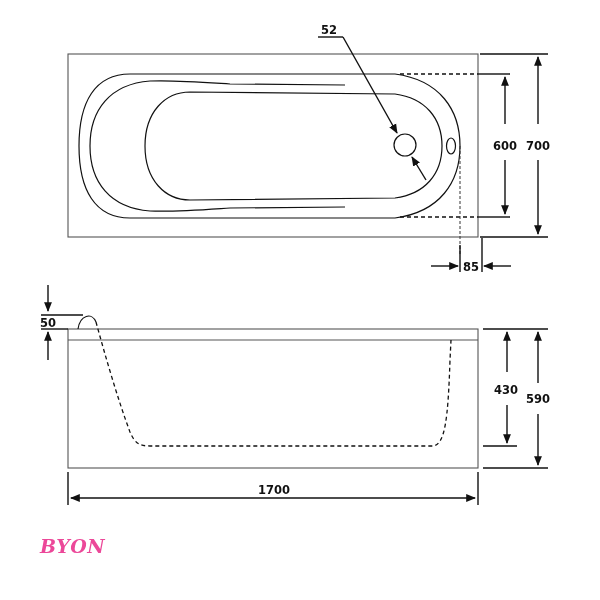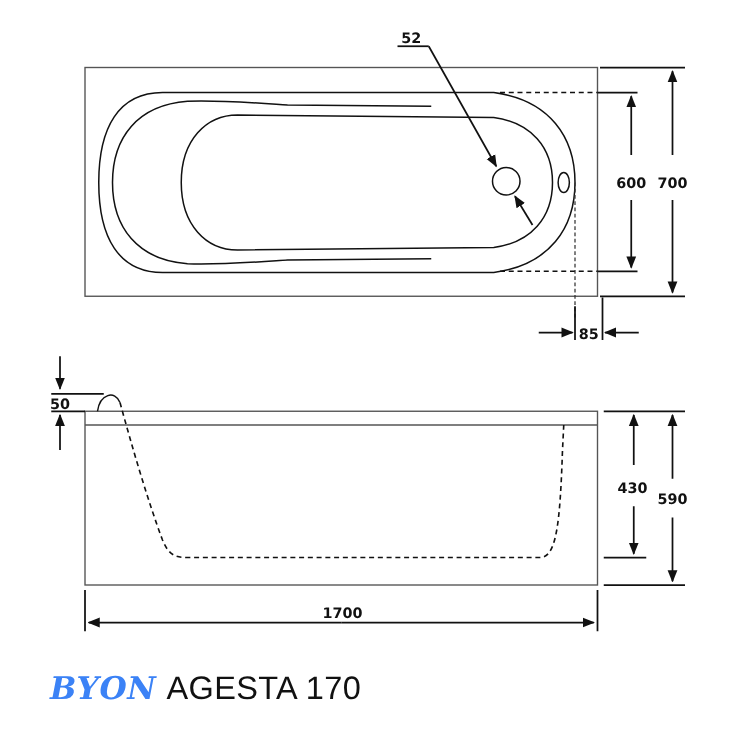--- a/index.html
+++ b/index.html
@@ -6,21 +6,21 @@
     body { width: 600px; height: 600px; position: relative; overflow: hidden; font-family: "DejaVu Sans", sans-serif; }
     #drawing { position: absolute; left: 0; top: 0; width: 600px; height: 600px; }
     .dim { font-family: "DejaVu Sans", sans-serif; font-weight: bold; font-size: 11.5px; fill: #111; }
     .outline { fill: none; stroke: #555; stroke-width: 1.1; }
     .contour { fill: none; stroke: #111; stroke-width: 1.2; }
     .dash { fill: none; stroke: #111; stroke-width: 1.3; stroke-dasharray: 4 3; }
     .dashfine { fill: none; stroke: #333; stroke-width: 1; stroke-dasharray: 3 2; }
     .line { stroke: #111; stroke-width: 1.4; fill: none; }
     .arrowhead { fill: #111; }
     #title { position: absolute; left: 40px; top: 535px; height: 36px; display: flex; align-items: baseline; gap: 8px; }
-    #brand { font-family: "DejaVu Serif", serif; font-style: italic; font-weight: bold; font-size: 25px; color: #3b82f6; letter-spacing: 0.5px; }
+    #brand { font-family: "DejaVu Serif", serif; font-style: italic; font-weight: bold; font-size: 19px; color: #ec4899; letter-spacing: 0.5px; }
     #model { font-family: "Liberation Sans", sans-serif; font-size: 26px; color: #111; letter-spacing: 0.3px; }
   </style>
 </head>
 <body>
 
 <svg id="drawing" viewBox="0 0 600 600" xmlns="http://www.w3.org/2000/svg">
   <defs>
     <marker id="ah" viewBox="0 0 10 10" refX="9" refY="5" markerWidth="7" markerHeight="7" orient="auto-start-reverse">
       <path d="M0,1 L10,5 L0,9 z" class="arrowhead"></path>
     </marker>
@@ -95,14 +95,13 @@
     <line class="line" x1="68" y1="472" x2="68" y2="505"></line>
     <line class="line" x1="478" y1="472" x2="478" y2="505"></line>
     <line class="line" x1="273" y1="498" x2="71" y2="498" marker-end="url(#ah)"></line>
     <line class="line" x1="273" y1="498" x2="475" y2="498" marker-end="url(#ah)"></line>
     <text class="dim" x="258" y="494">1700</text>
   </g>
 </svg>
 
 <div id="title">
   <span id="brand">BYON</span>
-  <span id="model">AGESTA 170</span>
 </div>
 
 </body></html>

